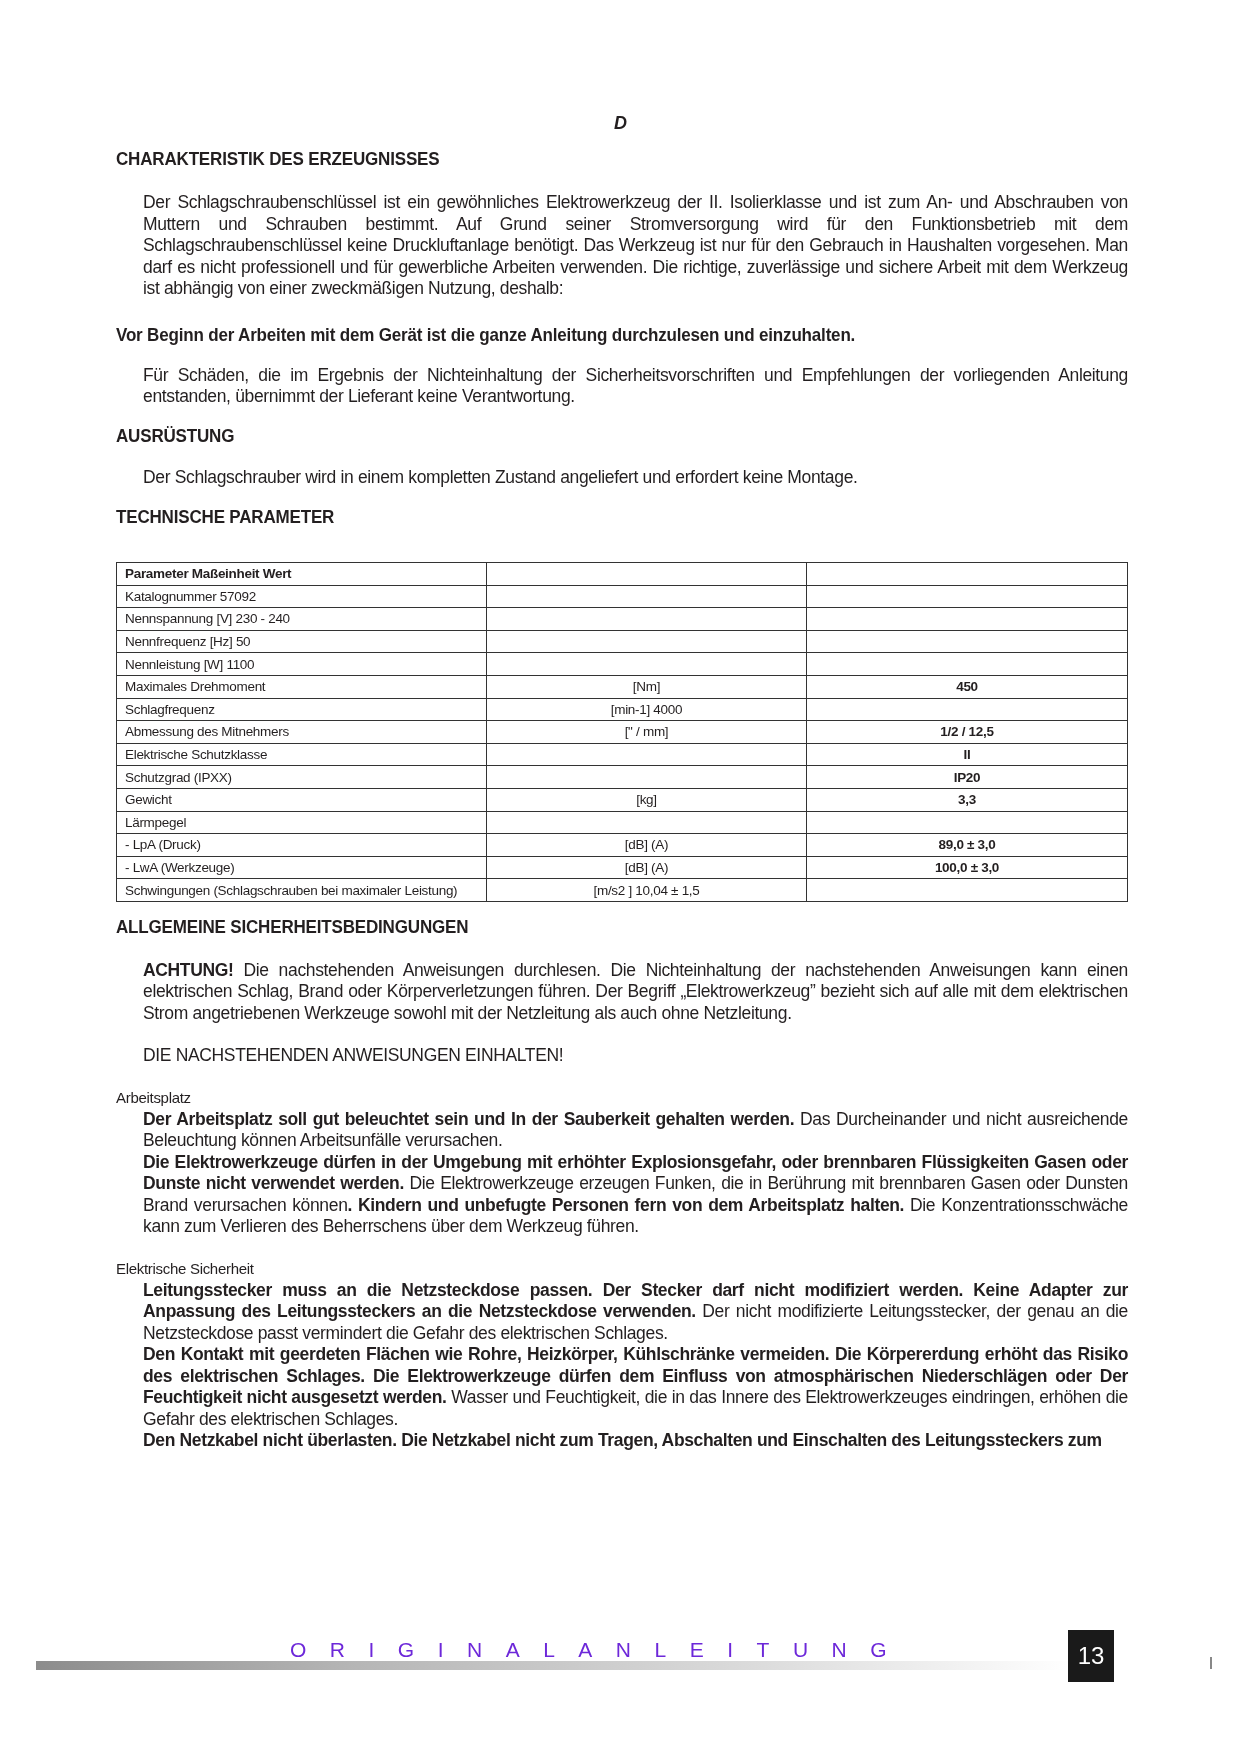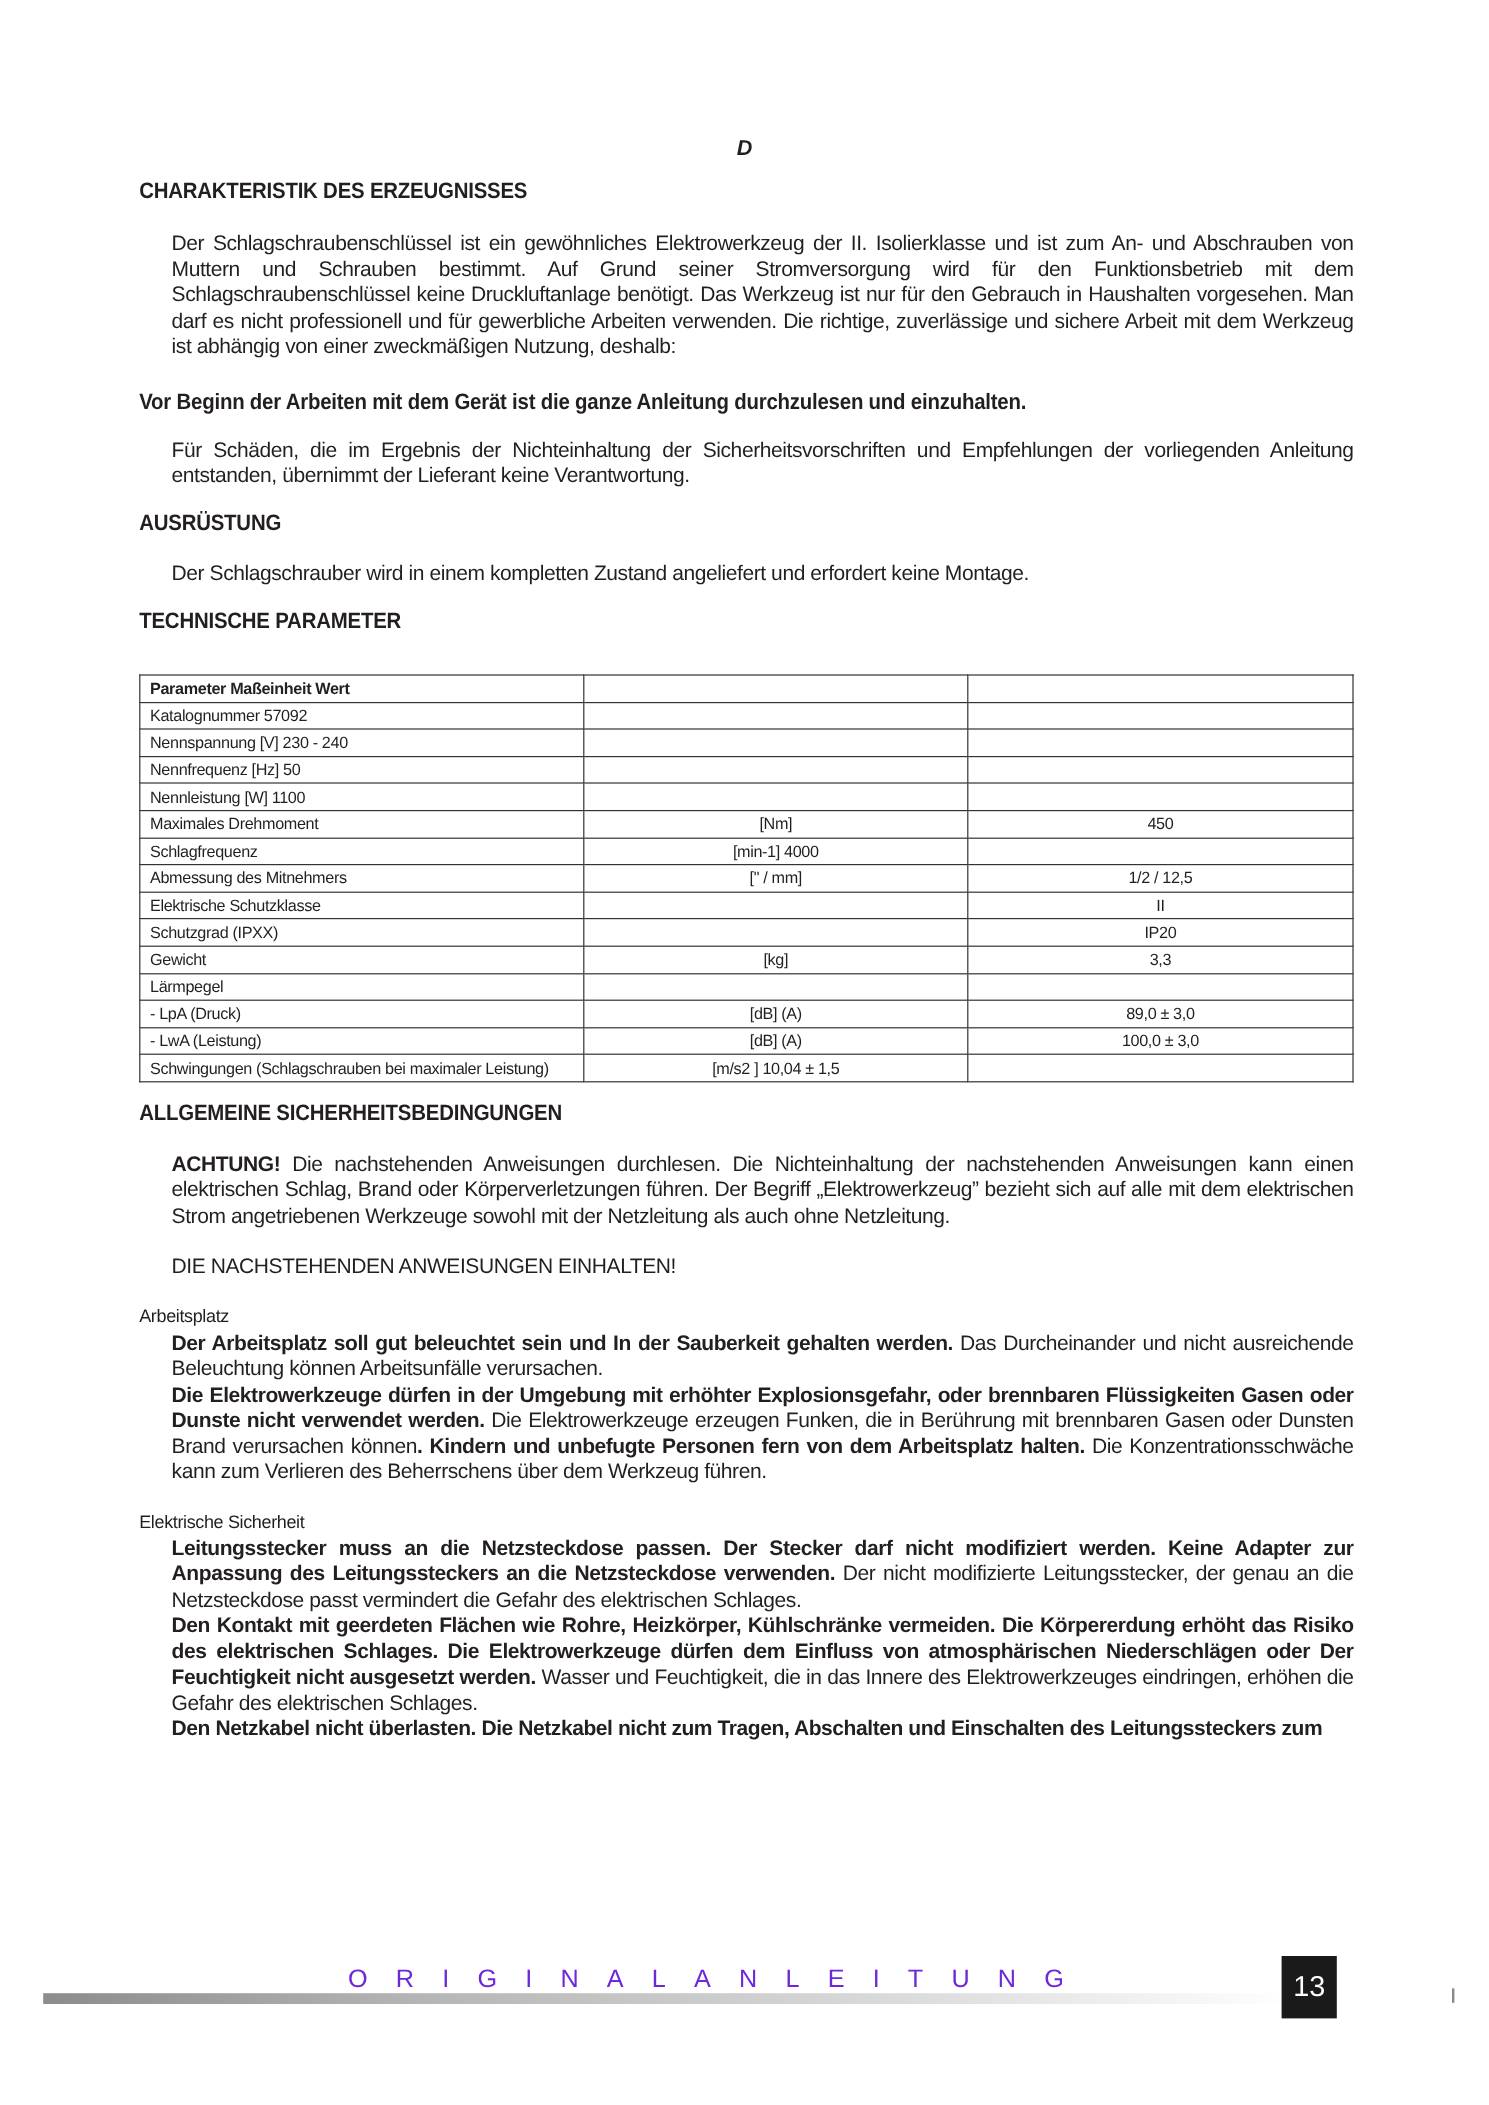--- a/index.html
+++ b/index.html
@@ -9,21 +9,21 @@
   .lang { position: absolute; left: 0; width: 1241px; top: 113px; text-align: center; font-weight: bold; font-style: italic; font-size: 18px; }
   .content { position: absolute; left: 116px; top: 148px; width: 1012px; }
   .heading { font-weight: bold; font-size: 18.5px; letter-spacing: -0.2px; transform: scaleX(0.92); transform-origin: left; white-space: nowrap; }
   .p { font-size: 17.5px; line-height: 21.5px; text-align: justify; letter-spacing: -0.35px; margin-left: 27px; }
   .p b { font-weight: bold; }
   .sub { font-weight: normal; font-size: 15px; line-height: 22px; letter-spacing: -0.3px; }
   table.tech { border-collapse: collapse; width: 1012px; margin-top: 34px; font-size: 13.5px; }
   table.tech td { border: 1.5px solid #333; height: 22.6px; padding: 0 8px; letter-spacing: -0.3px; white-space: nowrap; }
   table.tech td.c1 { width: 370px; }
   table.tech td.c2 { width: 320px; text-align: center; }
-  table.tech td.c3 { text-align: center; }
+  table.tech td.c3 { text-align: center; font-weight: bold; }
   table.tech tr.head td.c1 { font-weight: bold; }
   .footer-bar { position: absolute; left: 36px; top: 1661px; width: 1040px; height: 9px;
     background: linear-gradient(to right, #8c8c8c 0%, #b5b5b5 30%, #dcdcdc 70%, #ffffff 100%); }
   .footer-text { position: absolute; left: 290px; top: 1638px; font-size: 21px; letter-spacing: 23.5px; color: #6d28d9; white-space: nowrap; }
   .page-num { position: absolute; left: 1068px; top: 1630px; width: 46px; height: 52px; background: #1a1a1a; color: #fff; font-size: 24px; text-align: center; line-height: 52px; }
   .edge-mark { position: absolute; left: 1210px; top: 1657px; width: 2px; height: 12px; background: #888; }
 </style>
 </head>
 <body>
 
@@ -102,21 +102,21 @@
             <td class="c1">Lärmpegel</td>
             <td class="c2"></td>
             <td class="c3"></td>
           </tr>
           <tr>
             <td class="c1">- LpA (Druck)</td>
             <td class="c2">[dB] (A)</td>
             <td class="c3">89,0 ± 3,0</td>
           </tr>
           <tr>
-            <td class="c1">- LwA (Leistung)</td>
+            <td class="c1">- LwA (Werkzeuge)</td>
             <td class="c2">[dB] (A)</td>
             <td class="c3">100,0 ± 3,0</td>
           </tr>
           <tr>
             <td class="c1">Schwingungen (Schlagschrauben bei maximaler Leistung)</td>
             <td class="c2">[m/s2 ] 10,04 ± 1,5</td>
             <td class="c3"></td>
           </tr>
         </tbody>
     </table>

